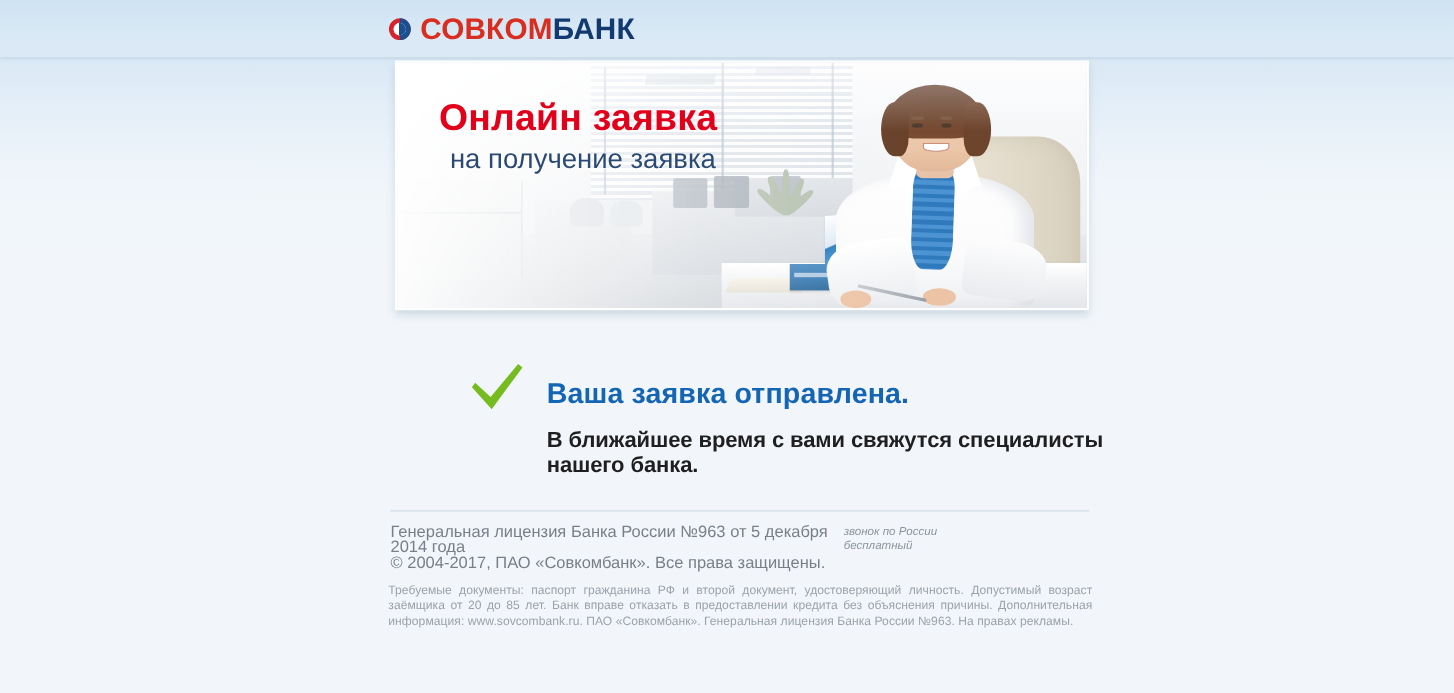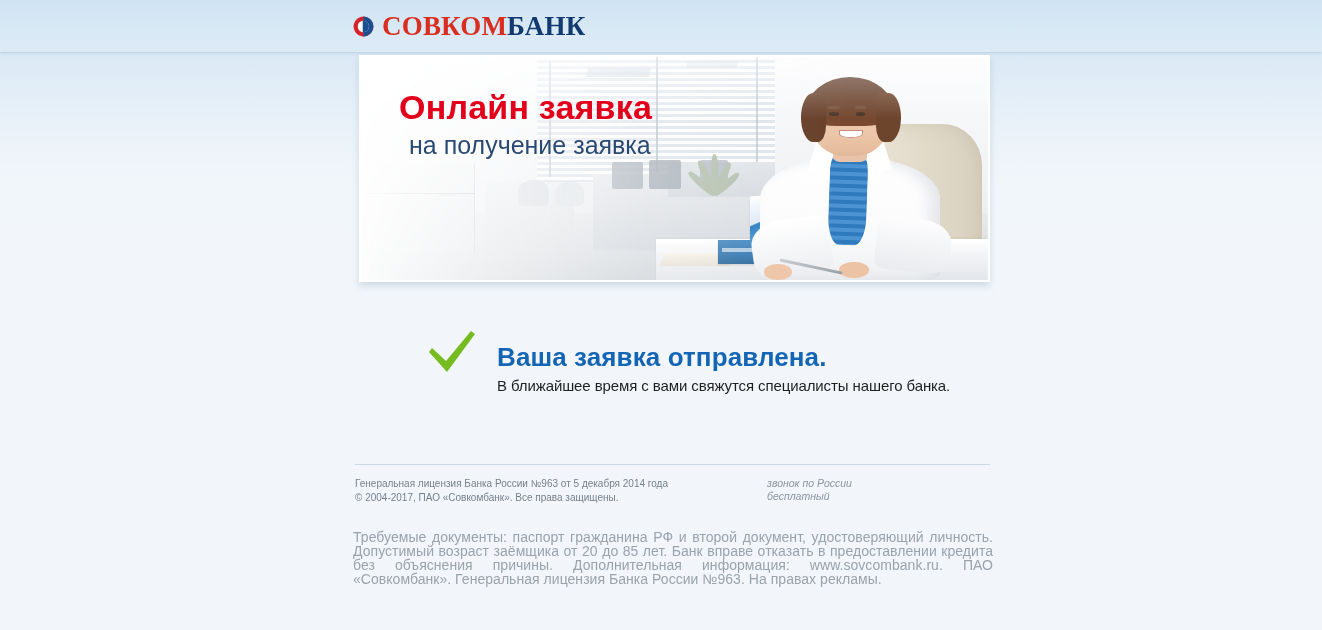--- a/index.html
+++ b/index.html
@@ -47,21 +47,21 @@
     height: 32px;
   }
   .logo-mark {
     width: 23px;
     height: 23px;
     margin-right: 7px;
     position: relative;
     flex: 0 0 auto;
   }
   .logo-text {
-    font-family: Liberation Serif, serif;
+    font-family: Liberation Sans, sans-serif;
     font-size: 27px;
     font-weight: bold;
     letter-spacing: 0.2px;
     line-height: 1;
     white-space: nowrap;
   }
   .logo-text .part-red { color: #d92d20; }
   .logo-text .part-blue { color: #123a70; }
 
   
@@ -460,41 +460,41 @@
   }
   .thanks-sub {
     color: #1565b5;
     font-size: 26px;
     font-weight: bold;
     margin-top: 17px;
     letter-spacing: .1px;
   }
   .thanks-note {
     color: #1f1f1f;
-    font-size: 15px;
-    font-weight: normal;
-    margin-top: 4px;
+    font-size: 20px;
+    font-weight: bold;
+    margin-top: 16px;
     letter-spacing: -0.1px;
   }
 
   
   .rule {
     position: absolute;
     left: 355px;
     top: 464px;
     width: 635px;
     height: 1px;
     background: #ccd8e3;
   }
   .footer-left {
     position: absolute;
     left: 355px;
     top: 477px;
     color: #77808a;
-    font-size: 10px;
+    font-size: 15px;
     line-height: 14px;
     width: 400px;
   }
   .phone-block {
     position: absolute;
     left: 758px;
     top: 476px;
     display: flex;
     align-items: center;
   }
@@ -513,21 +513,21 @@
     margin-left: 9px;
     margin-top: 1px;
     white-space: nowrap;
   }
   .disclaimer {
     position: absolute;
     left: 353px;
     top: 530px;
     width: 640px;
     color: #9aa2ab;
-    font-size: 14px;
+    font-size: 11px;
     line-height: 14px;
     letter-spacing: 0.04px;
     text-align: justify;
   }
 </style>
 </head>
 <body>
 
 <div class="page">
 

